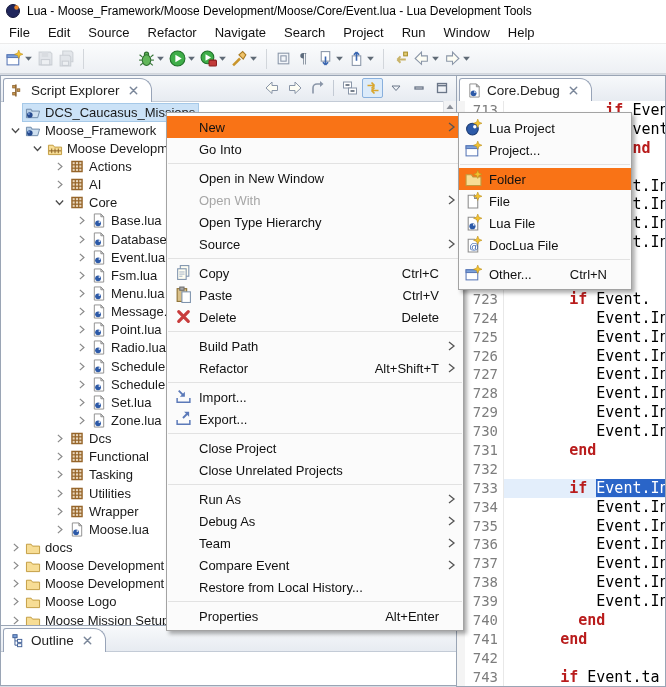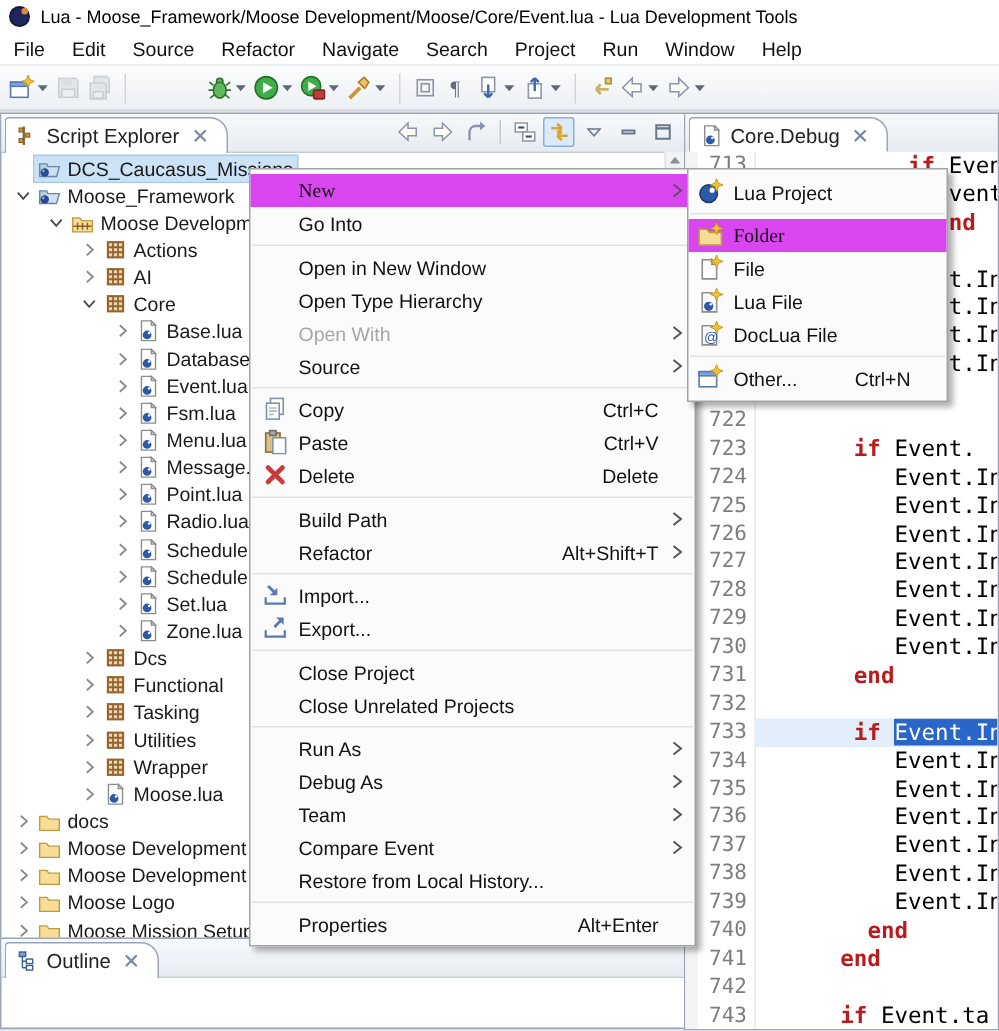--- a/index.html
+++ b/index.html
@@ -56,21 +56,21 @@
   .crow.cur .cct{background:#e3eefb;}
   .kw{color:#b91c1c;font-weight:bold;}
   .selx{background:#2a65c8;color:#fff;}
 
   .menu{position:absolute;background:#fbfbfb;border:1px solid #a3a3a3;box-shadow:3px 3px 4px rgba(0,0,0,.32);
         font-size:13px;color:#111;z-index:50;padding:3px 0;box-sizing:border-box;}
   #cmenu{left:166px;top:112px;width:298px;}
   #smenu{left:458px;top:112px;width:174px;z-index:60;padding:4px 0;}
   .mrow{height:22px;display:flex;align-items:center;position:relative;padding-left:32px;padding-right:8px;}
   #smenu .mrow{padding-left:30px;}
-  .mrow.hl{background:#d946ef;font-family:Liberation Serif, serif;}
+  .mrow.hl{background:#f97316;}
   .mrow.dis{color:#a6a6a6;}
   .micn{position:absolute;left:8px;top:2px;width:17px;height:17px;}
   #smenu .micn{left:6px;}
   .mlabel{flex:1;white-space:nowrap;}
   .mshort{margin-right:16px;white-space:nowrap;}
   .marrow{position:absolute;right:7px;top:5px;width:10px;height:12px;}
   .msep{height:1px;background:#e2e2e2;margin:3px 1px;}
 </style>
 </head>
 <body>
@@ -1117,30 +1117,30 @@
         </svg>
       </span>
     </div>
     <div class="mrow">
       <span class="mlabel">Go Into</span>
     </div>
     <div class="msep"></div>
     <div class="mrow">
       <span class="mlabel">Open in New Window</span>
     </div>
-    <div class="mrow">
-      <span class="mlabel">Open Type Hierarchy</span>
-    </div>
     <div class="mrow dis">
       <span class="mlabel">Open With</span>
       <span class="marrow icn">
         <svg viewBox="0 0 10 12">
           <polyline points="3,2 8,6 3,10" fill="none" stroke="#555" stroke-width="1.3"></polyline>
         </svg>
       </span>
+    </div>
+    <div class="mrow">
+      <span class="mlabel">Open Type Hierarchy</span>
     </div>
     <div class="mrow">
       <span class="mlabel">Source</span>
       <span class="marrow icn">
         <svg viewBox="0 0 10 12">
           <polyline points="3,2 8,6 3,10" fill="none" stroke="#555" stroke-width="1.3"></polyline>
         </svg>
       </span>
     </div>
     <div class="msep"></div>
@@ -1271,20 +1271,30 @@
     <div class="mrow">
       <span class="icn micn">
         <svg viewBox="0 0 16 16">
           <circle cx="7" cy="9.5" r="5.5" fill="#2d5aa8" stroke="#1c3c74"></circle>
           <circle cx="9.2" cy="7.3" r="1.6" fill="#fff"></circle>
           <polygon points="12,0 13.1,2.9 16,4 13.1,5.1 12,8 10.9,5.1 8,4 10.9,2.9" fill="#f2c230" stroke="#b98d1e" stroke-width="0.5"></polygon>
         </svg>
       </span>
       <span class="mlabel">Lua Project</span>
     </div>
+    <div class="mrow">
+      <span class="icn micn">
+        <svg viewBox="0 0 16 16">
+          <rect x="1" y="4.5" width="11" height="9.5" fill="#fff" stroke="#5b79b8"></rect>
+          <rect x="1" y="4.5" width="11" height="2.6" fill="#7da2d9" stroke="#5b79b8"></rect>
+          <polygon points="12,0 13.1,2.9 16,4 13.1,5.1 12,8 10.9,5.1 8,4 10.9,2.9" fill="#f2c230" stroke="#b98d1e" stroke-width="0.5"></polygon>
+        </svg>
+      </span>
+      <span class="mlabel">Project...</span>
+    </div>
     <div class="msep"></div>
     <div class="mrow hl">
       <span class="icn micn">
         <svg viewBox="0 0 16 16">
           <path d="M1 4.5 h5 l1.5 2 H15 v8 H1 Z" fill="#f7dd95" stroke="#c09a3e"></path>
           <polygon points="12,0 13.1,2.9 16,4 13.1,5.1 12,8 10.9,5.1 8,4 10.9,2.9" fill="#f2c230" stroke="#b98d1e" stroke-width="0.5"></polygon>
         </svg>
       </span>
       <span class="mlabel">Folder</span>
     </div>

